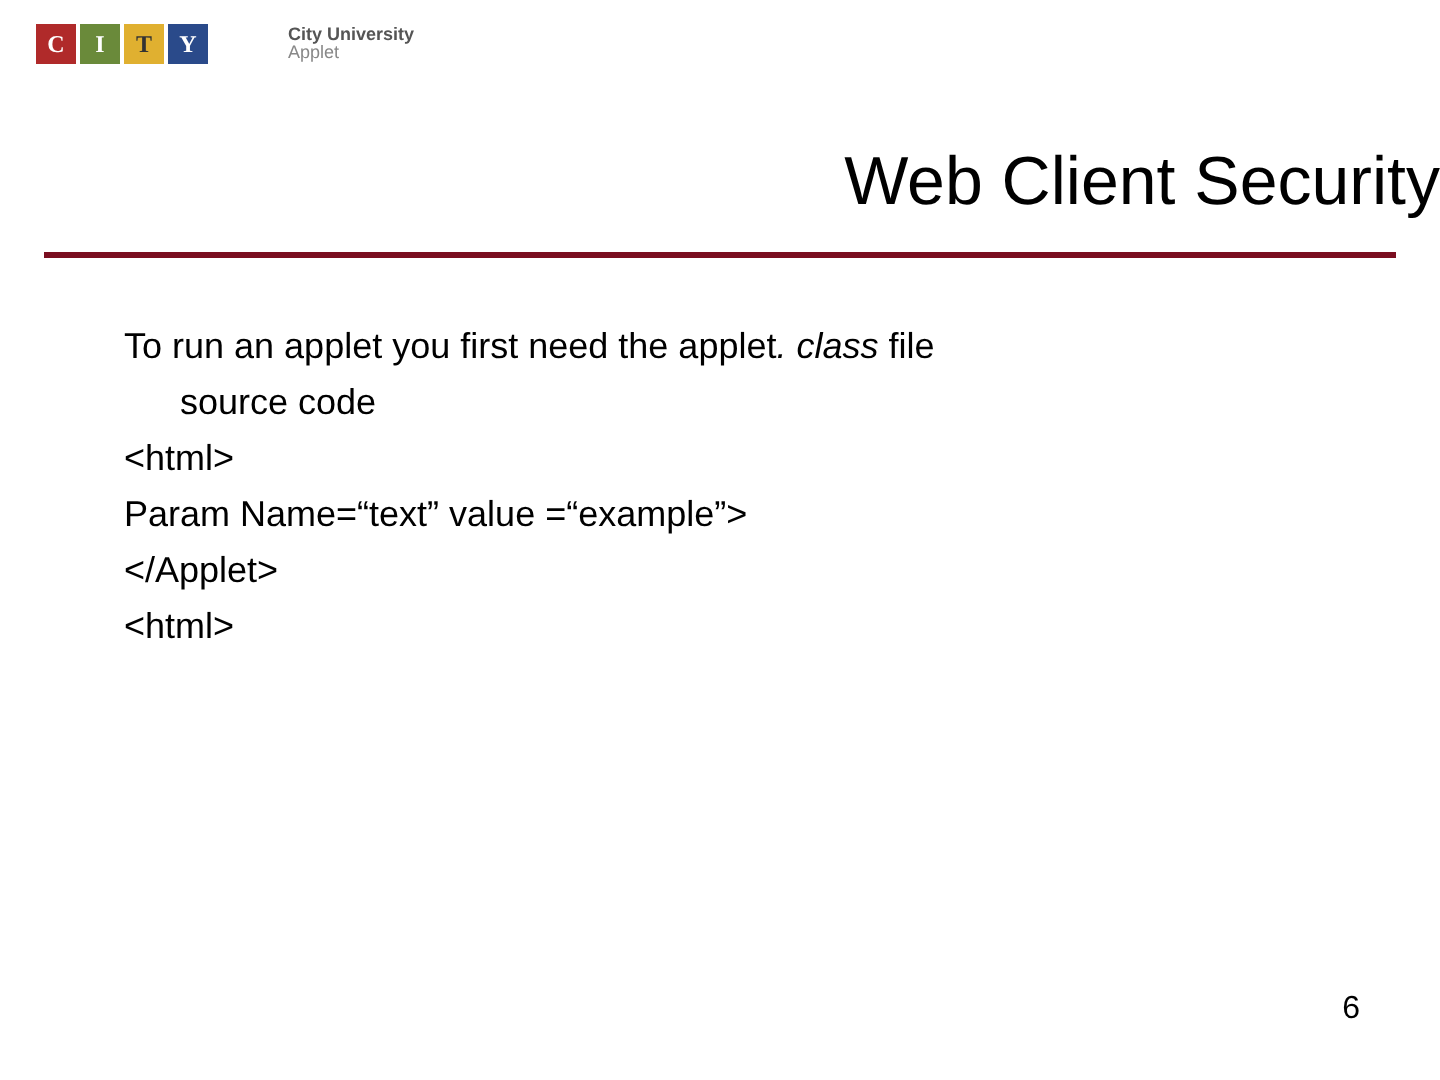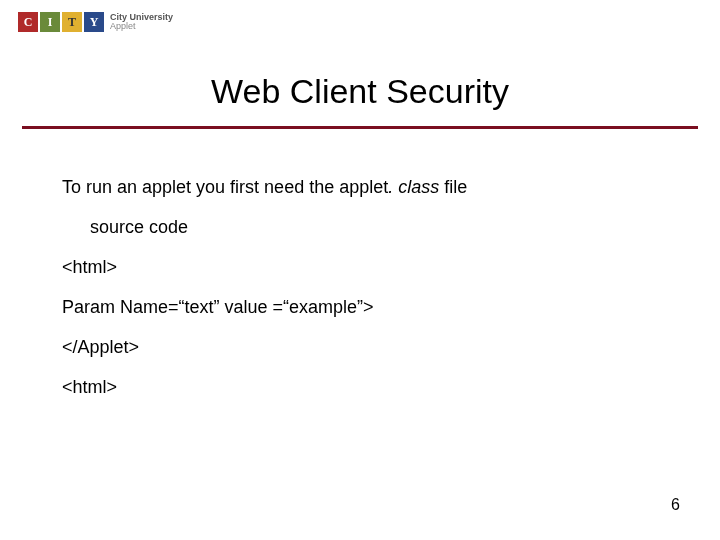--- a/index.html
+++ b/index.html
@@ -40,29 +40,30 @@
   .lb-i { background: #6a8a3a; color:#fff; }
   .lb-t { background: #e0b030; color:#333; }
   .lb-y { background: #2a4a8a; }
   .logo-text {
     display: flex;
     flex-direction: column;
     line-height: 1.05;
     font-size: 9px;
     color: #666;
     font-family: Arial, sans-serif;
+    margin-left: 34px;
   }
   .logo-text .line1 { color:#555; font-weight:bold; }
   .logo-text .line2 { color:#888; }
   .title {
     position: absolute;
     top: 72px;
     left: 0;
     width: 100%;
-    text-align: center;
+    text-align: right;
     font-size: 34px;
     font-family: Verdana, Geneva, sans-serif;
     color: #000;
   }
   .rule {
     position: absolute;
     top: 126px;
     left: 22px;
     width: 676px;
     height: 0;
@@ -71,21 +72,21 @@
   .body {
     position: absolute;
     top: 160px;
     left: 62px;
     width: 600px;
     font-size: 18px;
     line-height: 1.45;
     color: #000;
   }
   .body p {
-    margin: 14px 0 2px 0;
+    margin: 0 0 2px 0;
   }
   .indent-cont {
     padding-left: 28px;
   }
   .italic { font-style: italic; }
   .pagenum {
     position: absolute;
     right: 40px;
     bottom: 26px;
     font-size: 16px;

